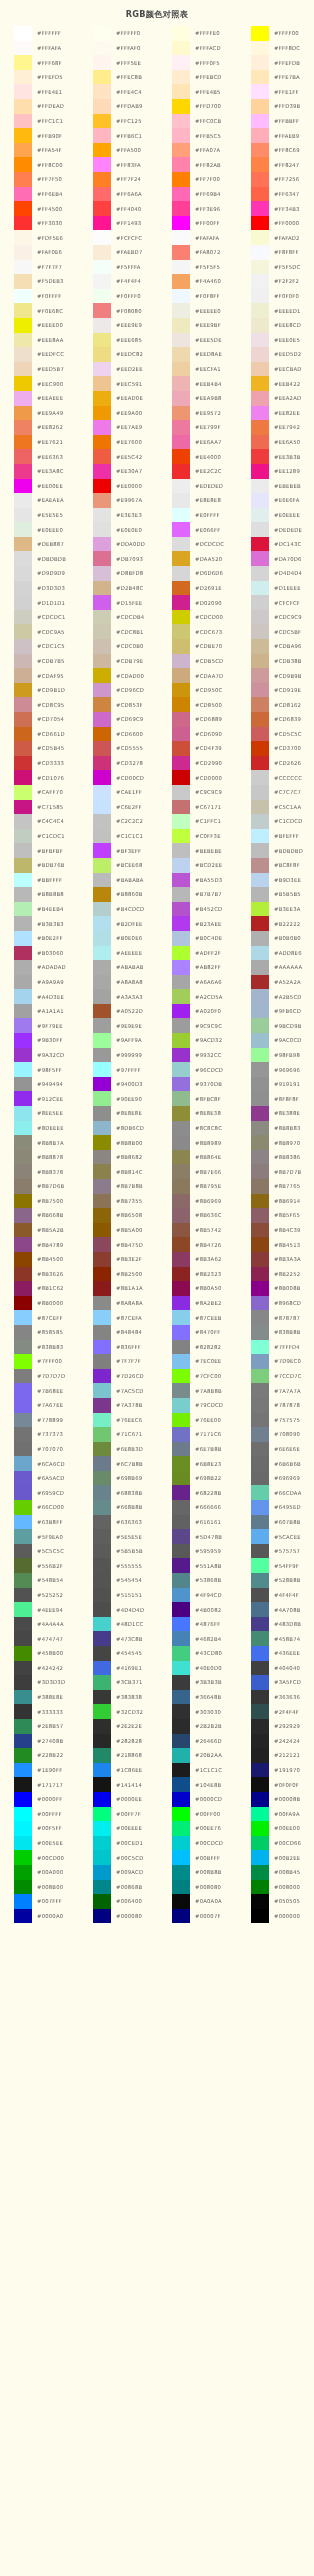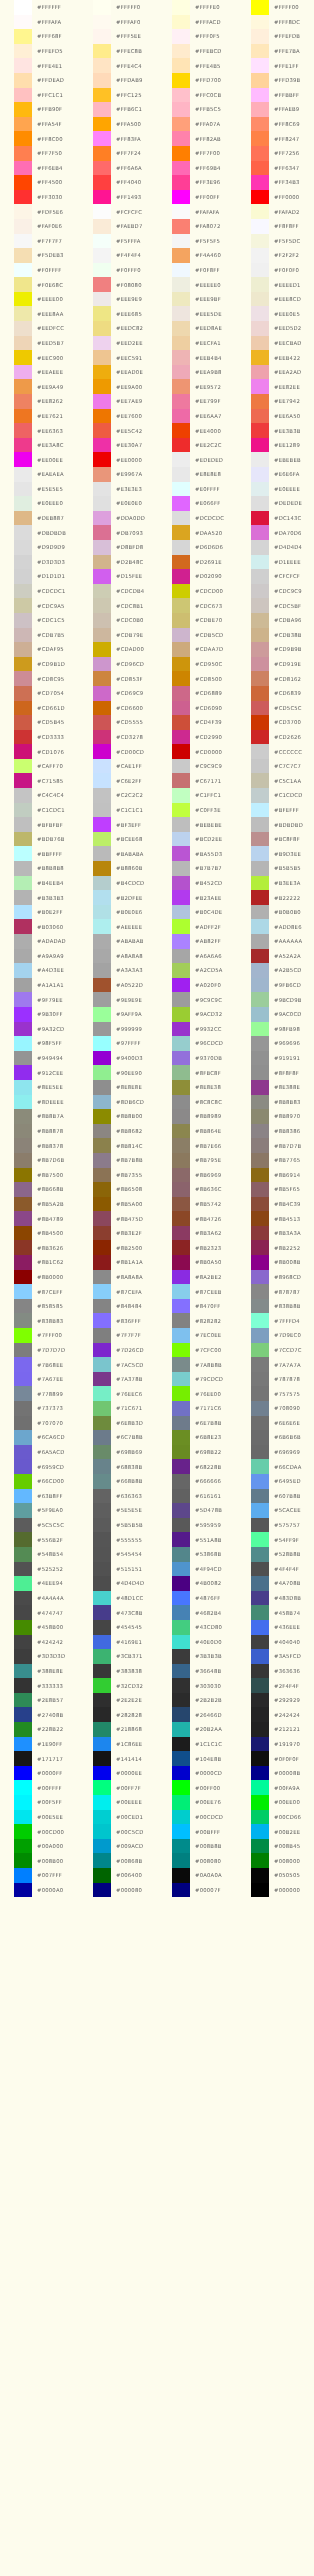--- a/index.html
+++ b/index.html
@@ -52,20 +52,21 @@
     padding-left: 5px;
     letter-spacing: 0.2px;
     white-space: nowrap;
     font-family: "DejaVu Sans", "Liberation Sans", sans-serif;
   }
 </style>
 </head>
 <body>
 
 <div id="page">
+  <div id="title">RGB颜色对照表</div>
   <div id="grid">
       <div class="cell">
         <div class="swatch" style="background: rgb(255, 255, 255);"></div>
         <div class="hexlabel">#FFFFFF</div>
       </div>
       <div class="cell">
         <div class="swatch" style="background: rgb(255, 255, 240);"></div>
         <div class="hexlabel">#FFFFF0</div>
       </div>
       <div class="cell">

